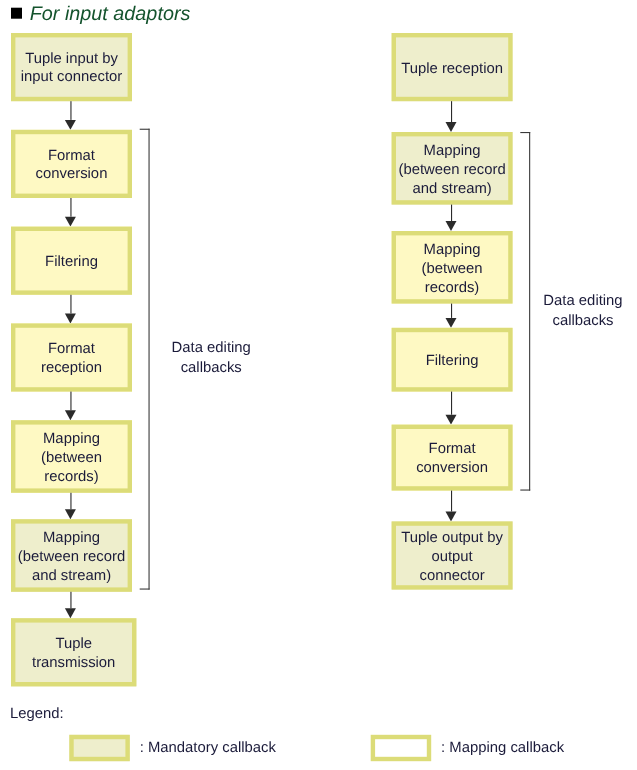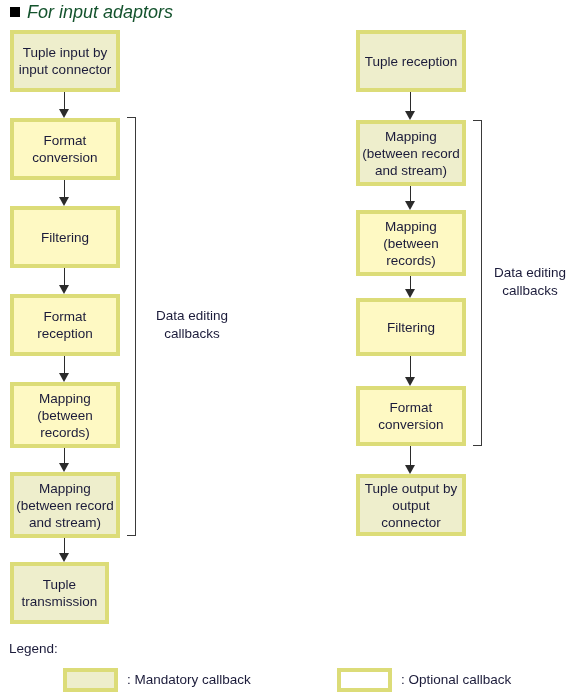--- a/index.html
+++ b/index.html
@@ -211,21 +211,21 @@
       <span>(between record</span>
       <span>and stream)</span>
     </div>
   </div>
 
   <div class="arrow" style="left:59px; top:538px; height:24px;">
     <div class="shaft" style="height:15px;"></div>
     <div class="head" style="top:15px;"></div>
   </div>
 
-  <div class="node mandatory" style="left:10px; top:562px; width:99px; height:62px;">
+  <div class="node mandatory" style="left:10px; top:562px; width:114px; height:62px;">
     <div>
       <span>Tuple</span>
       <span>transmission</span>
     </div>
   </div>
 
   <div class="bracket" style="left:127px; top:117px; height:419px;"></div>
   <div class="bracket-label" style="left:144px; top:307px; width:96px;">
     <div>Data editing</div>
     <div>callbacks</div>
@@ -306,16 +306,16 @@
 
   <div id="legend-title">Legend:</div>
 
   <div class="legend-row" id="legend-mandatory">
     <span class="legend-swatch mandatory"></span>
     <span>: Mandatory callback</span>
   </div>
 
   <div class="legend-row" id="legend-optional">
     <span class="legend-swatch optional"></span>
-    <span>: Optional callback</span>
+    <span>: Mapping callback</span>
   </div>
 
 </div>
 
 </body></html>

